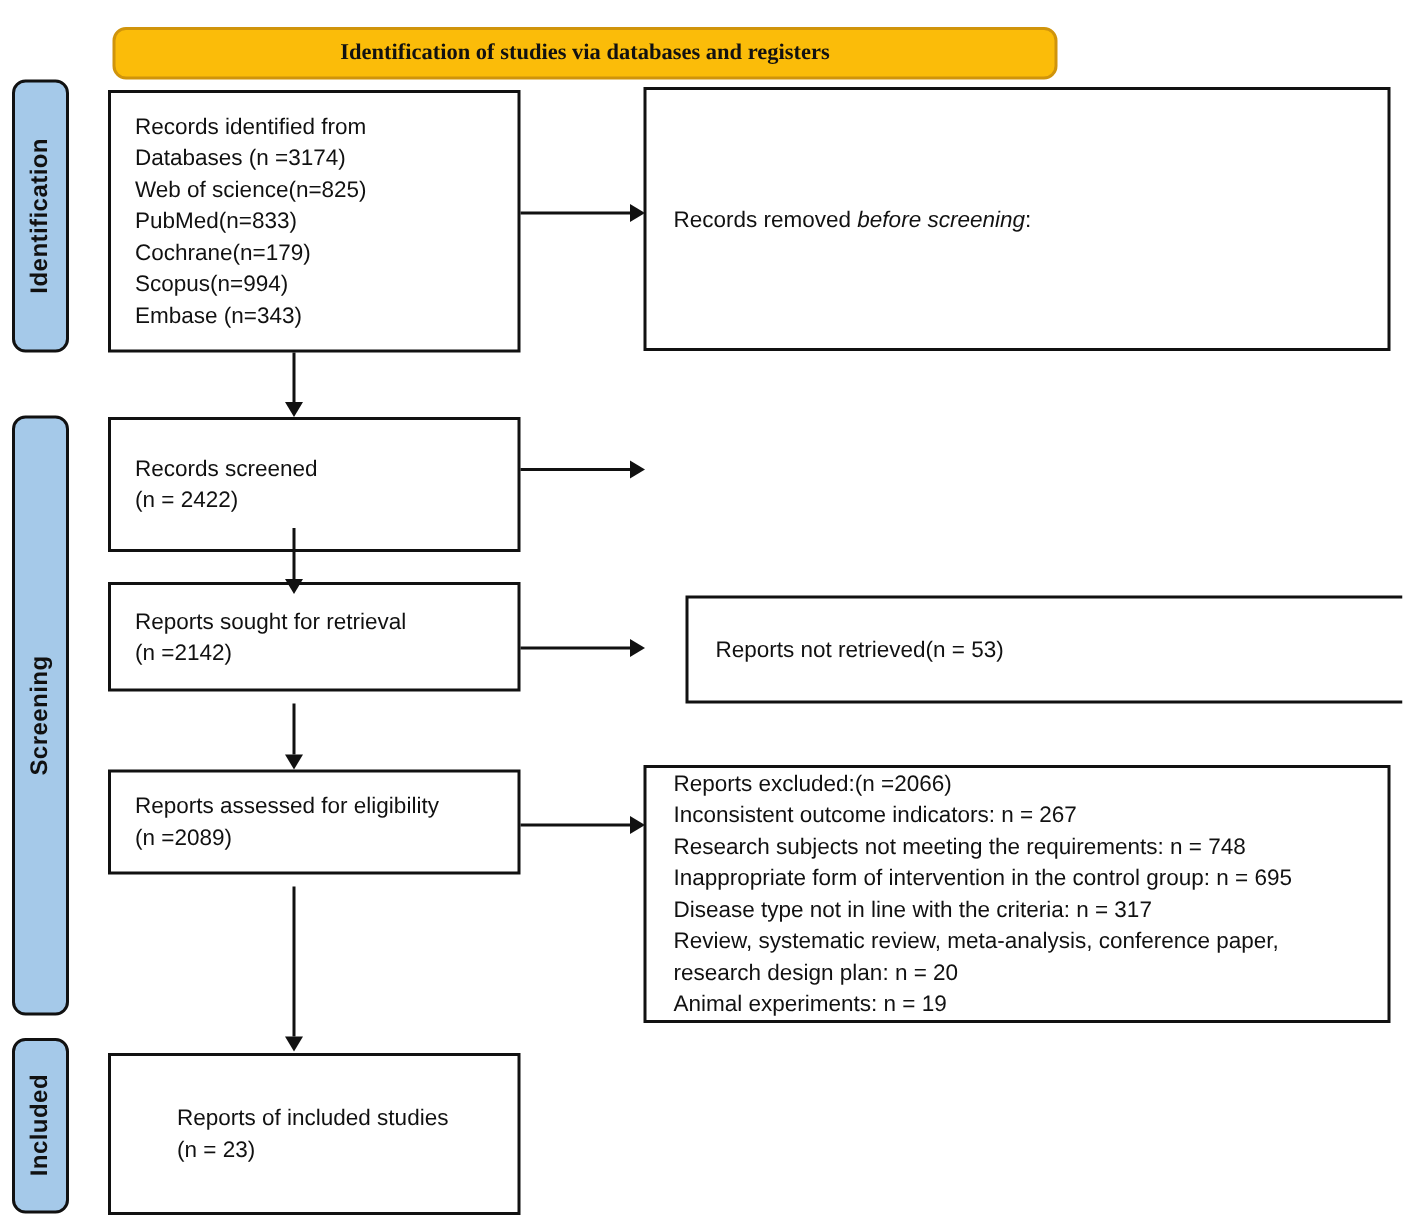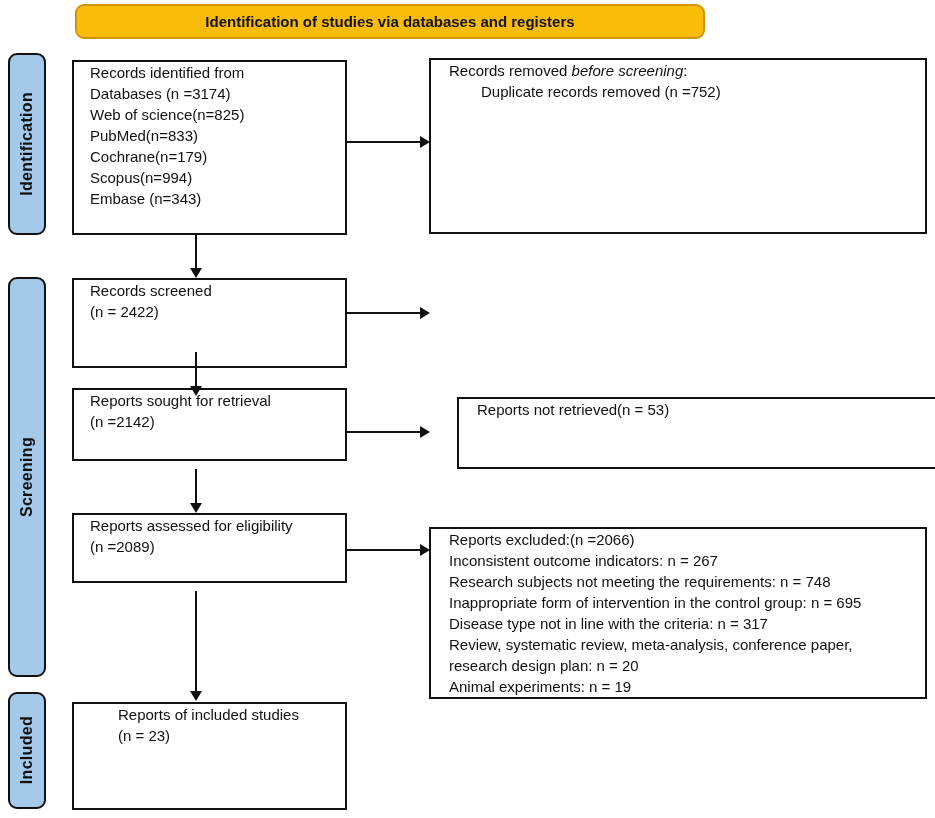--- a/index.html
+++ b/index.html
@@ -10,27 +10,27 @@
     position: relative;
     width: 935px;
     height: 818px;
     background: #ffffff;
     overflow: hidden;
   }
 
   
   .banner {
     position: absolute;
-    left: 75px; top: 4px;
+    left: 75px; top: 18px;
     width: 630px; height: 35px;
     background: #fbbc09;
     border: 2px solid #d0940b;
     border-radius: 9px;
     display: flex; align-items: center; justify-content: center;
-    font-size: 15px; font-weight: bold; color: #111;
+    font-size: 15px; font-weight: bold; color: #111; font-family: Liberation Serif, serif;
   }
 
   
   .stage {
     position: absolute;
     left: 8px; width: 38px;
     background: #a5c9e9;
     border: 2px solid #111;
     border-radius: 9px;
     display: flex; align-items: center; justify-content: center;
@@ -44,38 +44,38 @@
   }
   .stage-identification { top: 53px; height: 182px; }
   .stage-screening     { top: 277px; height: 400px; }
   .stage-included      { top: 692px; height: 117px; }
 
   
   .fbox {
     position: absolute;
     background: #ffffff;
     border: 2px solid #111;
-    display: flex; flex-direction: column; justify-content: flex-start;
+    display: flex; flex-direction: column; justify-content: center;
     font-size: 15px; color: #111; line-height: 21px;
   }
   .box-text { white-space: pre-line; }
 
   .col-left  { left: 72px;  width: 275px; padding-left: 16px; padding-right: 6px; }
   .col-right { left: 429px; width: 498px; padding-left: 18px; padding-right: 4px; }
 
   .lbox-1 { top: 60px;  height: 175px; }
   .lbox-2 { top: 278px; height: 90px; }
   .lbox-3 { top: 388px; height: 73px; }
   .lbox-4 { top: 513px; height: 70px; }
   .lbox-5 { top: 702px; height: 108px; padding-left: 44px; }
 
   .rbox-1 { top: 58px;  height: 176px; }
   .rbox-2 { top: 258px; height: 110px; }
   .rbox-3 { top: 397px; height: 72px; margin-left: 28px; }
-  .rbox-4 { top: 510px; height: 172px; margin-top: 17px; }
+  .rbox-4 { top: 510px; height: 172px; }
 
   .rbox-1 .indent { padding-left: 32px; }
   .italic { font-style: italic; }
 
   
   .varrow {
     position: absolute;
     width: 2px; background: #111;
     left: 195px;
   }
@@ -152,21 +152,20 @@
   </div>
   <div class="fbox col-left lbox-5">
     <div class="box-text">Reports of included studies
 (n = 23)</div>
   </div>
 
   <div class="fbox col-right rbox-1">
     <div>
       <span>Records removed </span><span class="italic">before screening</span><span>:</span>
     </div>
-    <div class="indent">Duplicate records removed  (n =752)</div>
   </div>
   <div class="fbox col-right rbox-3">
     <div class="box-text">Reports not retrieved(n = 53)</div>
   </div>
   <div class="fbox col-right rbox-4">
     <div class="box-text">Reports excluded:(n =2066)
 Inconsistent outcome indicators: n = 267
 Research subjects not meeting the requirements: n = 748
 Inappropriate form of intervention in the control group: n = 695
 Disease type not in line with the criteria: n = 317

